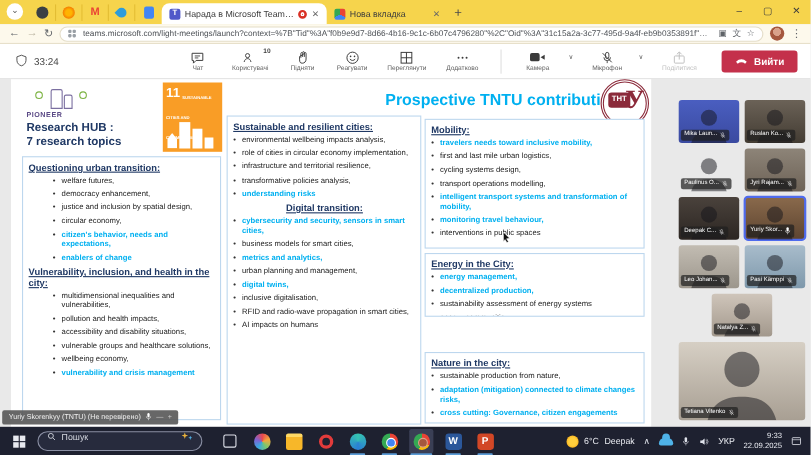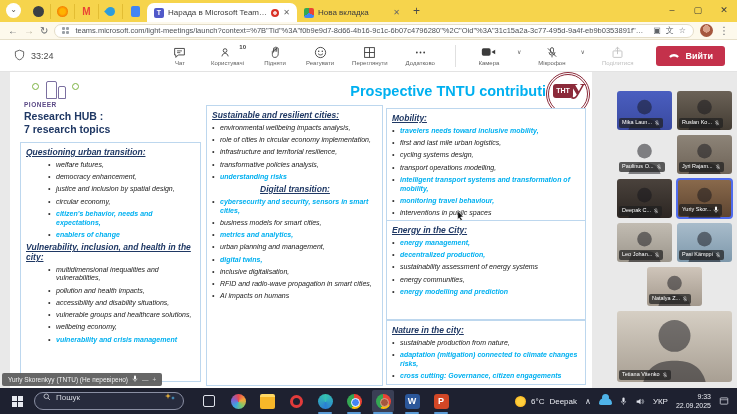--- a/index.html
+++ b/index.html
@@ -53,25 +53,25 @@
   .ctrl .badge { position:absolute; top:0px; right:1px; font-size:6px; color:#424242; font-weight:bold; }
   .ctrl.disabled .ic, .ctrl.disabled .lbl { color:#c0c0c0; }
   .chev { font-size:6px; color:#616161; margin:0 2px 8px 0; }
   .vdiv { width:1px; height:22px; background:#e0e0e0; margin:0 5px; }
   #leave-btn { background:#c4314b; color:#fff; font-size:9px; font-weight:bold; border-radius:3px; padding:5px 12px; margin:0 6px 0 8px; display:flex; align-items:center; gap:5px; }
 
   
   #stage { position:absolute; left:0; top:72px; width:737px; height:316px; background:#e9e9e9; }
   #slide { position:absolute; left:10px; top:0; width:582px; height:316px; background:#fff; }
 
-  .sbox { position:absolute; border:1px solid #bdd7ee; background:#fff; padding:3px 4px; overflow:hidden;font-style:italic; }
+  .sbox { position:absolute; border:1px solid #bdd7ee; background:#fff; padding:3px 4px; overflow:hidden; }
   #box-left   { left:10px;  top:70px;  width:181px; height:240px; }
   #box-middle { left:196px; top:33px;  width:177px; height:281px; }
   #box-mobility { left:376px; top:36px;  width:200px; height:118px; }
-  #box-energy   { left:376px; top:148px; width:200px; height:100px; }
+  #box-energy   { left:376px; top:158px; width:200px; height:58px; }
   #box-nature   { left:376px; top:248px; width:200px; height:65px; }
 
   .sec-h { font-size:8.5px; font-weight:bold; color:#1f3864; text-decoration:underline; margin:2px 0 3px 1px; line-height:1.15; }
   .sec-h.center { text-align:center; }
   ul.blist { list-style:none; margin-bottom:3px; }
   ul.blist li { font-size:7px; color:#1a1a1a; line-height:1.25; margin:0 0 3.5px 0; padding-left:9px; position:relative; }
   ul.blist li::before { content:"•"; position:absolute; left:1px; top:0; color:#333; }
   ul.blist li.hl { color:#00b0f0; font-weight:bold; }
   #box-left ul.blist li { margin-left:22px; }
   #box-left .sec2 li { margin-left:18px; }
@@ -330,20 +330,30 @@
             <span class="bld"></span>
             <span class="bld bld2"></span>
             <span class="fig f2"></span>
           </div>
         <div class="wordmark">PIONEER</div>
       </div>
       <div id="hub-title">
         <div>Research HUB :</div>
         <div>7 research topics</div>
       </div>
+      <div id="sdg">
+        <span class="num">11</span>
+        <span class="cap">Sustainable cities and communities</span>
+        <span class="bldgs">
+            <i class="b1"></i>
+            <i class="b2"></i>
+            <i class="b3"></i>
+            <i class="b4"></i>
+          </span>
+      </div>
       <div id="slide-title">Prospective TNTU contributions</div>
       <div id="stamp">
         <span class="ring"></span>
         <span class="core">ТНТ</span>
         <span class="y">У</span>
       </div>
 
       <div class="sbox" id="box-left">
           <div class="sec-h">Questioning urban transition:</div>
           <ul class="blist">

